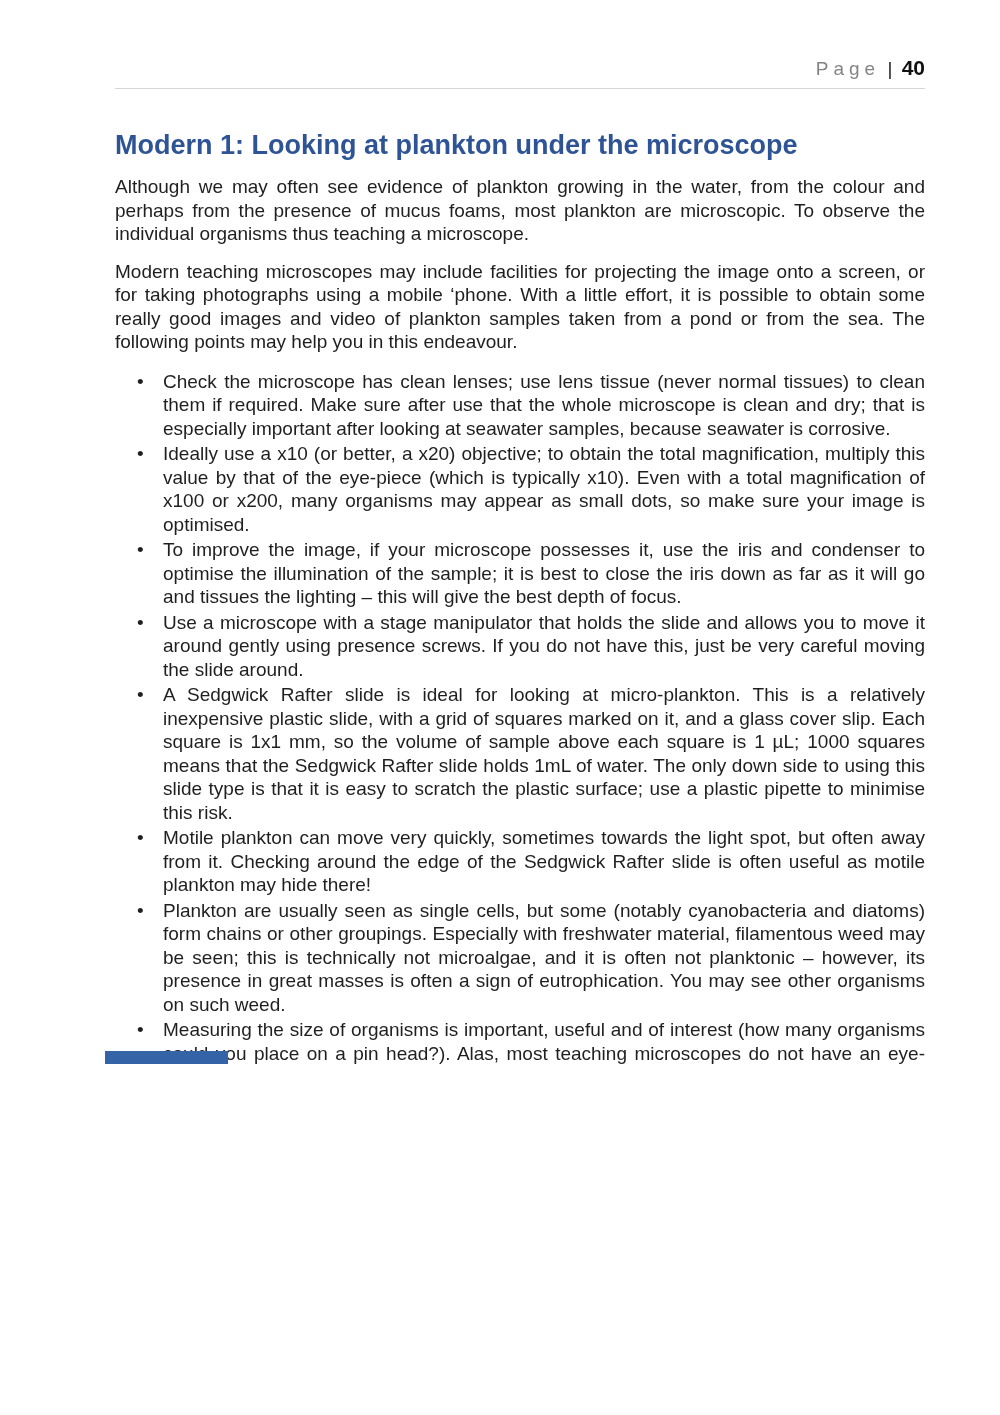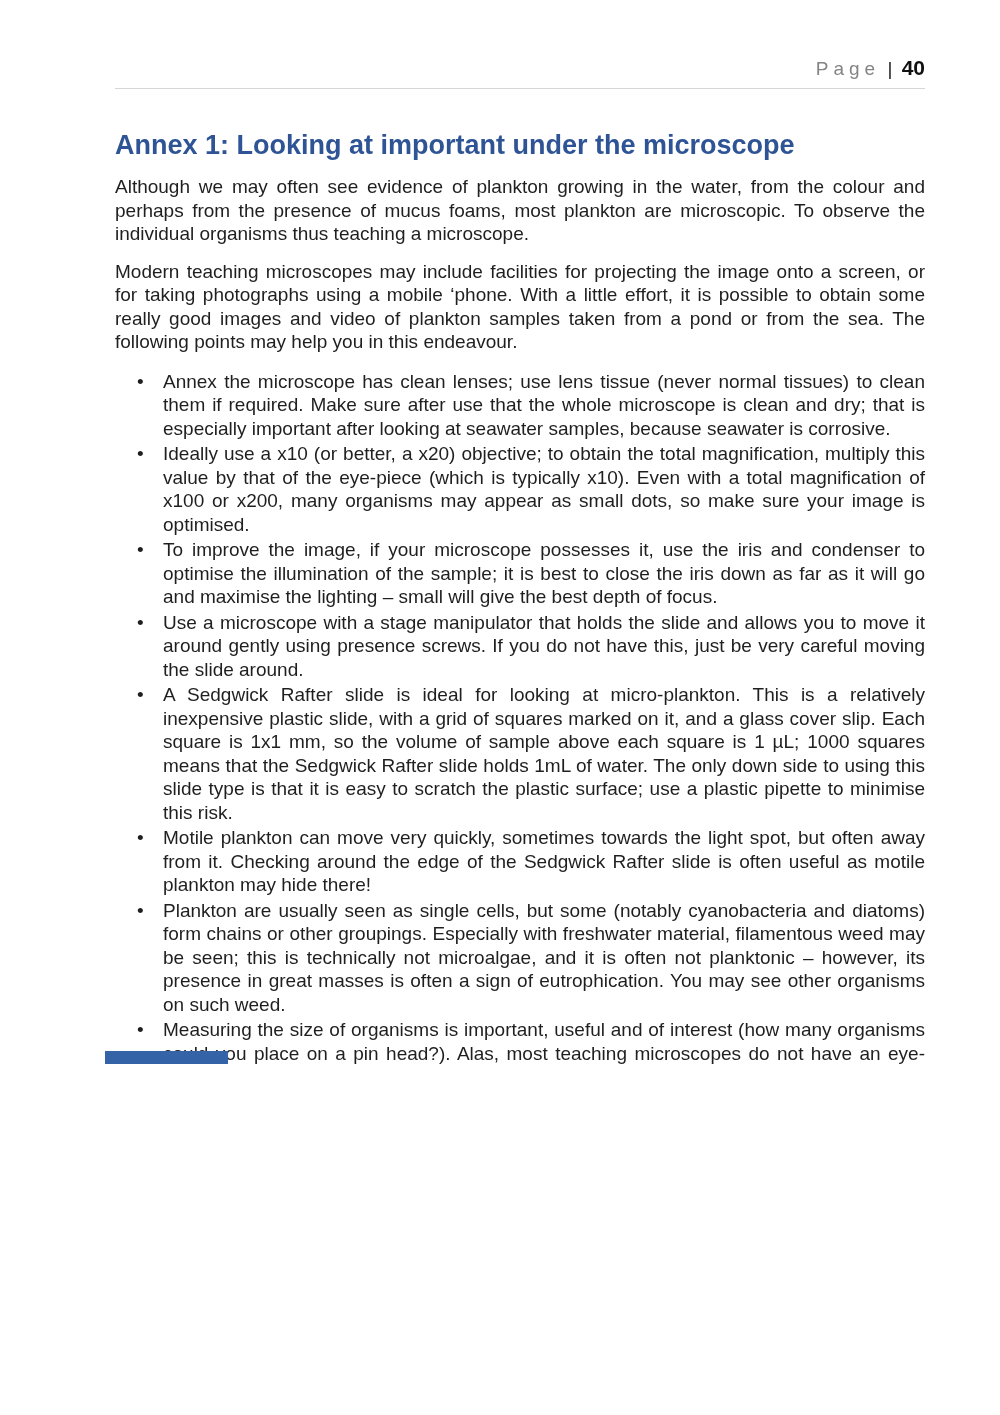--- a/index.html
+++ b/index.html
@@ -94,37 +94,37 @@
 <div class="page">
   <div class="content">
 
     <div class="header-row">
       <span class="page-label">Page</span>
       <span class="page-separator">|</span>
       <span class="page-number">40</span>
     </div>
     <hr class="header-rule">
 
-    <h1 class="doc-title" style="color: rgb(46, 84, 150);">Annex 1: Looking at important under the microscope</h1>
+    <h1 class="doc-title" style="color: rgb(46, 84, 150);">Modern 1: Looking at plankton under the microscope</h1>
 
     <p class="body-text body-para">Although we may often see evidence of plankton growing in the water, from the colour and perhaps from the presence of mucus foams, most plankton are microscopic. To observe the individual organisms thus teaching a microscope.</p>
     <p class="body-text body-para">Modern teaching microscopes may include facilities for projecting the image onto a screen, or for taking photographs using a mobile ‘phone. With a little effort, it is possible to obtain some really good images and video of plankton samples taken from a pond or from the sea. The following points may help you in this endeavour.</p>
 
     <ul class="bullet-list body-text">
       <li>
         <span class="bullet-marker">•</span>
-        <span>Annex the microscope has clean lenses; use lens tissue (never normal tissues) to clean them if required. Make sure after use that the whole microscope is clean and dry; that is especially important after looking at seawater samples, because seawater is corrosive.</span>
+        <span>Check the microscope has clean lenses; use lens tissue (never normal tissues) to clean them if required. Make sure after use that the whole microscope is clean and dry; that is especially important after looking at seawater samples, because seawater is corrosive.</span>
       </li>
       <li>
         <span class="bullet-marker">•</span>
         <span>Ideally use a x10 (or better, a x20) objective; to obtain the total magnification, multiply this value by that of the eye-piece (which is typically x10). Even with a total magnification of x100 or x200, many organisms may appear as small dots, so make sure your image is optimised.</span>
       </li>
       <li>
         <span class="bullet-marker">•</span>
-        <span>To improve the image, if your microscope possesses it, use the iris and condenser to optimise the illumination of the sample; it is best to close the iris down as far as it will go and maximise the lighting – small will give the best depth of focus.</span>
+        <span>To improve the image, if your microscope possesses it, use the iris and condenser to optimise the illumination of the sample; it is best to close the iris down as far as it will go and tissues the lighting – this will give the best depth of focus.</span>
       </li>
       <li>
         <span class="bullet-marker">•</span>
         <span>Use a microscope with a stage manipulator that holds the slide and allows you to move it around gently using presence screws. If you do not have this, just be very careful moving the slide around.</span>
       </li>
       <li>
         <span class="bullet-marker">•</span>
         <span>A Sedgwick Rafter slide is ideal for looking at micro-plankton. This is a relatively inexpensive plastic slide, with a grid of squares marked on it, and a glass cover slip. Each square is 1x1 mm, so the volume of sample above each square is 1 µL; 1000 squares means that the Sedgwick Rafter slide holds 1mL of water. The only down side to using this slide type is that it is easy to scratch the plastic surface; use a plastic pipette to minimise this risk.</span>
       </li>
       <li>

